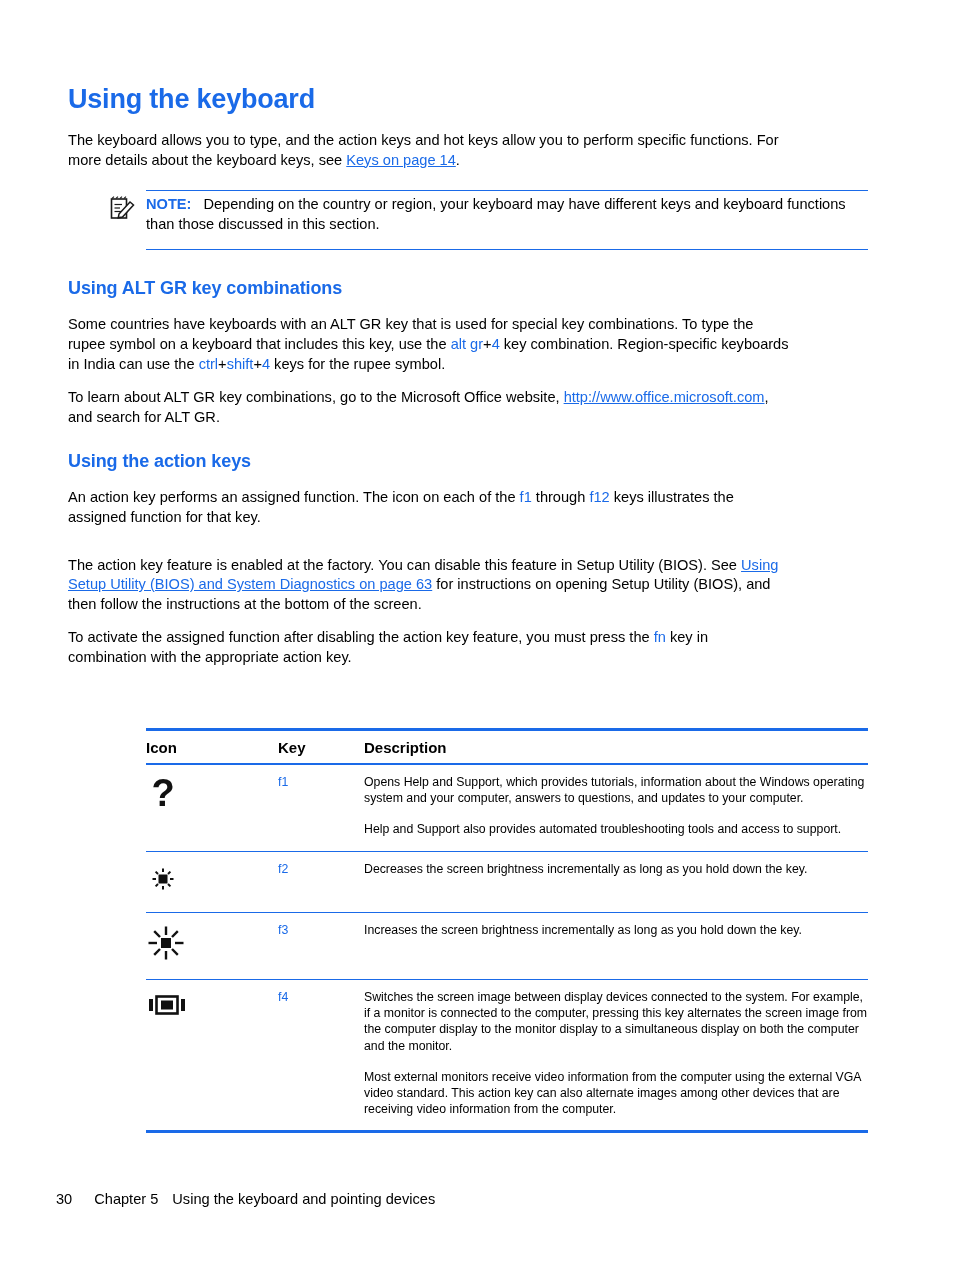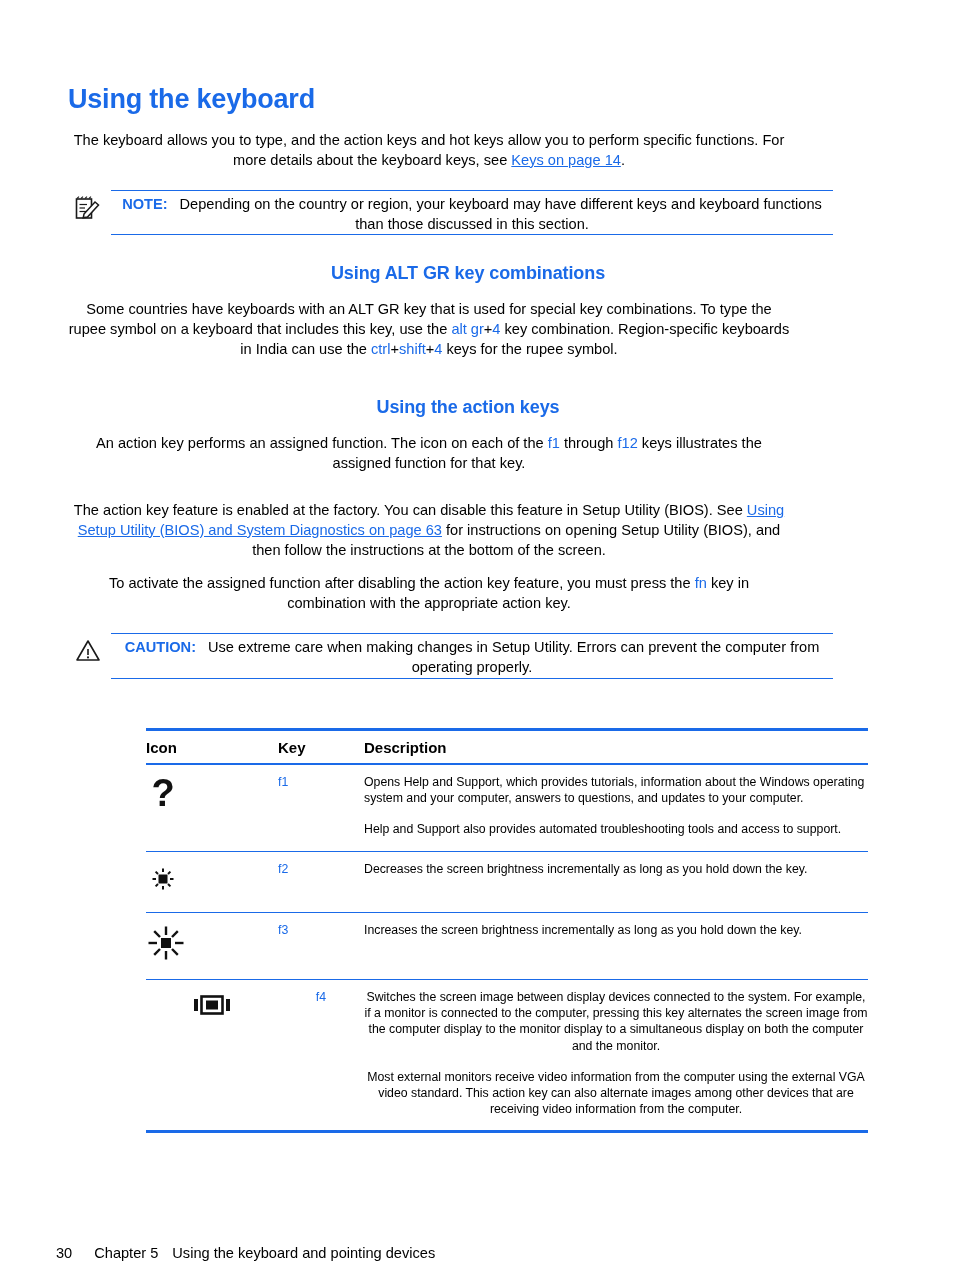--- a/index.html
+++ b/index.html
@@ -43,21 +43,20 @@
     color: #1a6ae8;
     letter-spacing: -0.1px;
   }
 
   
   .content {
     position: absolute;
     left: 68px;
     top: 131px;
     width: 800px;
-    text-align: center;
   }
 
   p.body-text {
     margin: 0;
     font-size: 14.6px;
     line-height: 19.6px;
     color: #000000;
   }
 
   .indent {
@@ -76,25 +75,25 @@
   }
   .spacer-14 { height: 14px; }
   .spacer-16 { height: 16px; }
   .spacer-20 { height: 20px; }
   .spacer-24 { height: 24px; }
   .spacer-28 { height: 28px; }
 
   
   .admon {
     position: relative;
-    margin-left: 43px;
+    margin-left: 78px;
     width: 722px;
     border-top: 1.6px solid #1a6ae8;
     border-bottom: 1.6px solid #1a6ae8;
-    padding: 4px 0 0 0;
+    padding: 4px 0 15px 0;
     box-sizing: border-box;
   }
   .admon-icon {
     position: absolute;
     left: -36px;
     top: 5px;
     width: 26px;
     height: 24px;
   }
   .admon-label {
@@ -129,21 +128,20 @@
   }
   .keytable tbody td {
     font-size: 12.3px;
     line-height: 16.2px;
     padding: 9px 0 13px 0;
     vertical-align: top;
     border-bottom: 1.4px solid #1a6ae8;
   }
   .keytable tbody tr:last-child td {
     border-bottom: 3.4px solid #1a6ae8;
-    text-align: center;
   }
   .col-icon { width: 132px; }
   .col-key  { width: 86px; }
   .col-desc { width: 504px; }
 
   .cell-key {
     color: #1a6ae8;
     font-size: 12.3px;
   }
   .cell-desc p {
@@ -155,21 +153,21 @@
 
   .icon-wrap {
     display: block;
     padding-top: 2px;
   }
 
   
   .footer {
     position: absolute;
     left: 56px;
-    top: 1245px;
+    top: 1191px;
     font-size: 14.6px;
     color: #000000;
   }
   .footer .page-num { margin-right: 22px; }
   .footer .chapter  { margin-right: 14px; }
 </style>
 </head>
 <body>
 
 <div class="page">
@@ -202,20 +200,21 @@
     <div class="spacer-28"></div>
 
     <h2 class="section-heading">Using ALT GR key combinations</h2>
 
     <div class="spacer-16"></div>
 
     <p class="body-text indent"><span>Some countries have keyboards with an ALT GR key that is used for special key combinations. To type the rupee symbol on a keyboard that includes this key, use the </span><span class="keyref">alt gr</span><span>+</span><span class="keyref">4</span><span> key combination. Region-specific keyboards in India can use the </span><span class="keyref">ctrl</span><span>+</span><span class="keyref">shift</span><span>+</span><span class="keyref">4</span><span> keys for the rupee symbol.</span></p>
 
     <div class="spacer-14"></div>
 
+    <p class="body-text indent"><span>To learn about ALT GR key combinations, go to the Microsoft Office website, </span><a class="link" href="#">http://www.office.microsoft.com</a><span>, and search for ALT GR.</span></p>
 
     <div class="spacer-24"></div>
 
     <h2 class="section-heading">Using the action keys</h2>
 
     <div class="spacer-16"></div>
 
     <p class="body-text indent"><span>An action key performs an assigned function. The icon on each of the </span><span class="keyref">f1</span><span> through </span><span class="keyref">f12</span><span> keys illustrates the assigned function for that key.</span></p>
 
     <div class="spacer-14"></div>
@@ -224,30 +223,20 @@
     <div class="spacer-14"></div>
 
     <p class="body-text indent"><span>The action key feature is enabled at the factory. You can disable this feature in Setup Utility (BIOS). See </span><a class="link" href="#">Using Setup Utility (BIOS) and System Diagnostics on page 63</a><span> for instructions on opening Setup Utility (BIOS), and then follow the instructions at the bottom of the screen.</span></p>
 
     <div class="spacer-14"></div>
 
     <p class="body-text indent"><span>To activate the assigned function after disabling the action key feature, you must press the </span><span class="keyref">fn</span><span> key in combination with the appropriate action key.</span></p>
 
     <div class="spacer-20"></div>
 
-    <div class="admon">
-      <span class="admon-icon">
-        <svg width="26" height="23" viewBox="0 0 26 23" xmlns="http://www.w3.org/2000/svg">
-          <path d="M13 2 L24 21 L2 21 Z" fill="#ffffff" stroke="#1a1a1a" stroke-width="1.6" stroke-linejoin="round"></path>
-          <line x1="13" y1="10" x2="13" y2="16" stroke="#1a1a1a" stroke-width="1.6"></line>
-          <circle cx="13" cy="18.4" r="1.05" fill="#1a1a1a"></circle>
-        </svg>
-      </span>
-      <span class="admon-label">CAUTION:</span><span class="admon-text">Use extreme care when making changes in Setup Utility. Errors can prevent the computer from operating properly.</span>
-    </div>
 
   </div>
 
   <table class="keytable">
     <colgroup>
       <col class="col-icon">
       <col class="col-key">
       <col class="col-desc">
     </colgroup>
     <thead>

